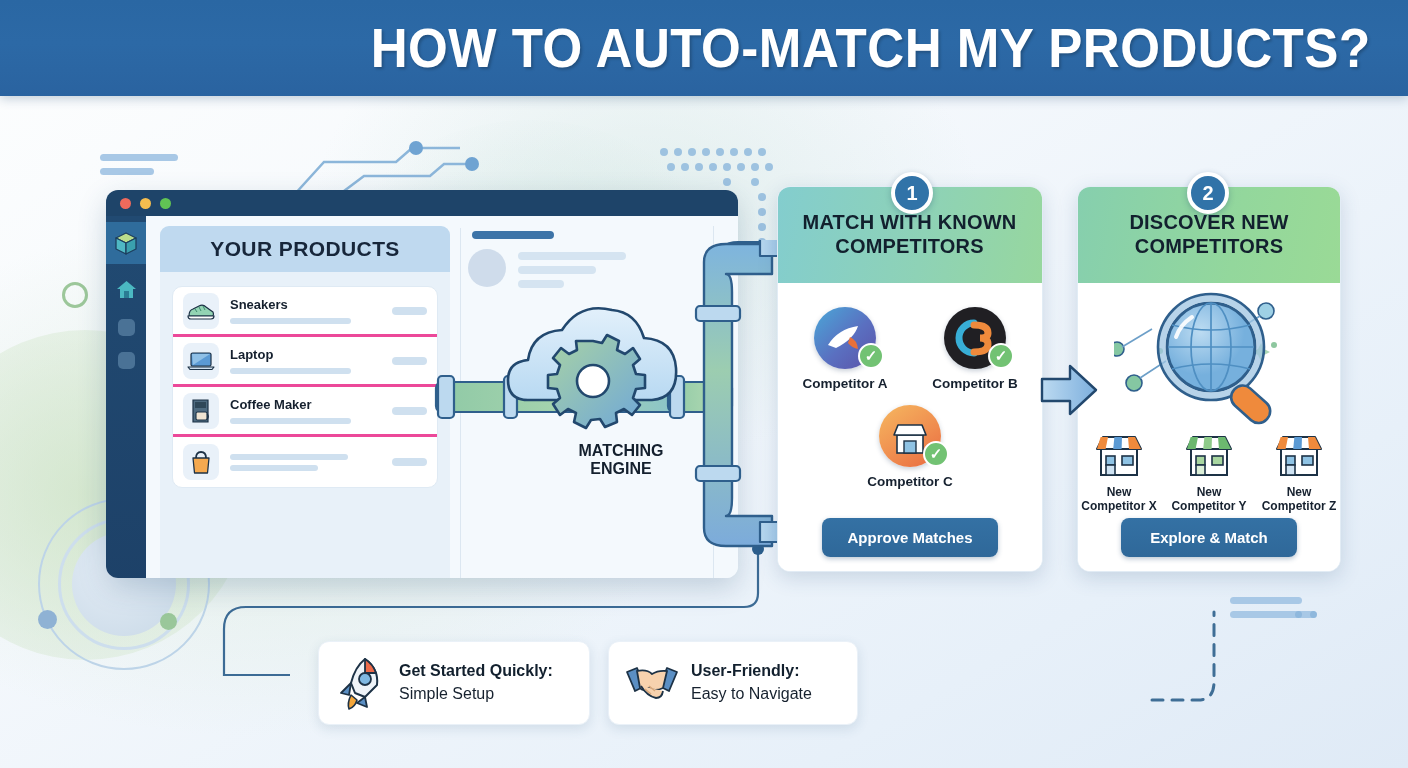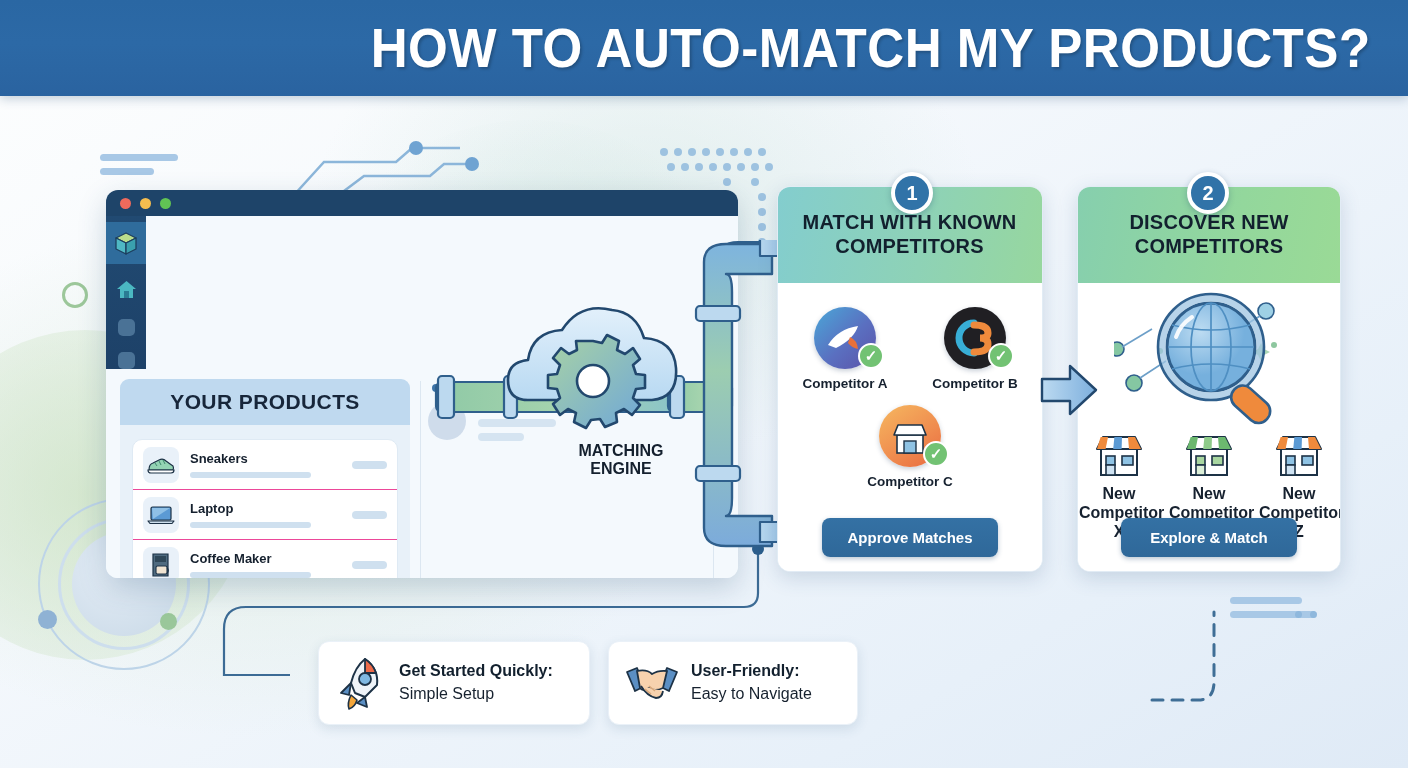--- a/index.html
+++ b/index.html
@@ -57,36 +57,36 @@
 
   
   .app { position:absolute; left:106px; top:190px; width:632px; height:388px;
     border-radius:12px; z-index:10;
     box-shadow:0 10px 28px rgba(40,80,120,0.22);
     background:#f4f9fd; overflow:hidden; }
   .titlebar { height:26px; background:#1e4469; display:flex; align-items:center;
     padding-left:14px; gap:9px; }
   .tl { width:11px; height:11px; border-radius:50%; }
   .tl.r{background:#ee6a5c;} .tl.y{background:#f4bd4f;} .tl.g{background:#61c454;}
-  .app-body { display:flex; height:375px;flex-direction:column; }
+  .app-body { display:flex; height:375px; }
   .sidebar { width:40px; background:linear-gradient(180deg,#214a72 0%,#1d4168 100%);
     padding-top:6px; display:flex; flex-direction:column; align-items:center; gap:16px; }
   .side-logo { width:40px; height:42px; background:#2f6c9c; display:flex;
     align-items:center; justify-content:center; }
   .side-sq { width:17px; height:17px; border-radius:5px; background:#4a7296; }
   .content { flex:1; display:flex; position:relative; background:#f4f9fd; }
   .leftpanel { width:290px; margin:10px 0 0 14px; background:#e8f1f9;
     border-radius:10px 10px 0 0; padding:0 0 0 0; }
   .panel-head { height:46px; background:#bfd9ef; border-radius:9px 9px 0 0;
     display:flex; align-items:center; justify-content:center; }
   .panel-head span { font-size:21px; font-weight:700; color:#17263a; letter-spacing:0.4px; }
   .prodlist { margin:14px 12px 0 12px; background:#ffffff; border-radius:10px;
     border:1px solid #dfeaf4; overflow:hidden; }
   .prow { display:flex; align-items:center; gap:11px; padding:9px 10px;
-    border-bottom:1px solid #ec4899; height:50px; }
+    border-bottom:3px solid #ec4899; height:50px; }
   .prow:last-child { border-bottom:none; }
   .picon { width:36px; height:36px; border-radius:8px; background:#e9f1f9;
     display:flex; align-items:center; justify-content:center; flex:none; }
   .pmid { flex:1; }
   .plabel { font-size:13px; font-weight:700; color:#15202e; line-height:1.2; }
   .pbar { height:6px; border-radius:3px; background:#cfe0ef; margin-top:5px; }
   .ppill { width:35px; height:8px; border-radius:4px; background:#cfe0ef; flex:none; }
   .amBtn { margin:16px auto 0; width:208px; height:34px; border-radius:8px;
     background:linear-gradient(180deg,#2f6698 0%,#2b5f8f 100%);
     color:#fff; font-size:16px; font-weight:700; display:flex;
@@ -130,21 +130,21 @@
   .avatar { position:relative; width:62px; height:62px; border-radius:50%; margin:0 auto;
     box-shadow:0 2px 5px rgba(30,60,95,0.25); }
   .chk { position:absolute; right:-8px; bottom:0px; width:26px; height:26px; border-radius:50%;
     background:#72c273; border:2.5px solid #fff; display:flex; align-items:center;
     justify-content:center; color:#fff; font-size:15px; font-weight:700; }
   .comp-name { margin-top:7px; font-size:13.5px; font-weight:700; color:#16212f; }
 
   .shops { position:absolute; left:0; top:148px; width:100%;
     display:flex; justify-content:center; gap:10px; }
   .shop { width:80px; text-align:center; }
-  .shop-name { margin-top:4px; font-size:16px; font-weight:700; color:#16212f; line-height:1.18; }
+  .shop-name { margin-top:4px; font-size:12px; font-weight:700; color:#16212f; line-height:1.18; }
 
   .cardBtn { position:absolute; left:50%; transform:translateX(-50%); bottom:16px;
     width:176px; height:39px; border-radius:8px;
     background:linear-gradient(180deg,#3471a4 0%,#2f6899 100%);
     color:#fff; font-size:15px; font-weight:700;
     display:flex; align-items:center; justify-content:center;
     box-shadow:0 2px 5px rgba(30,70,110,0.3); }
 
   
   .feat { position:absolute; z-index:14; height:84px; border-radius:11px; background:#fff;

